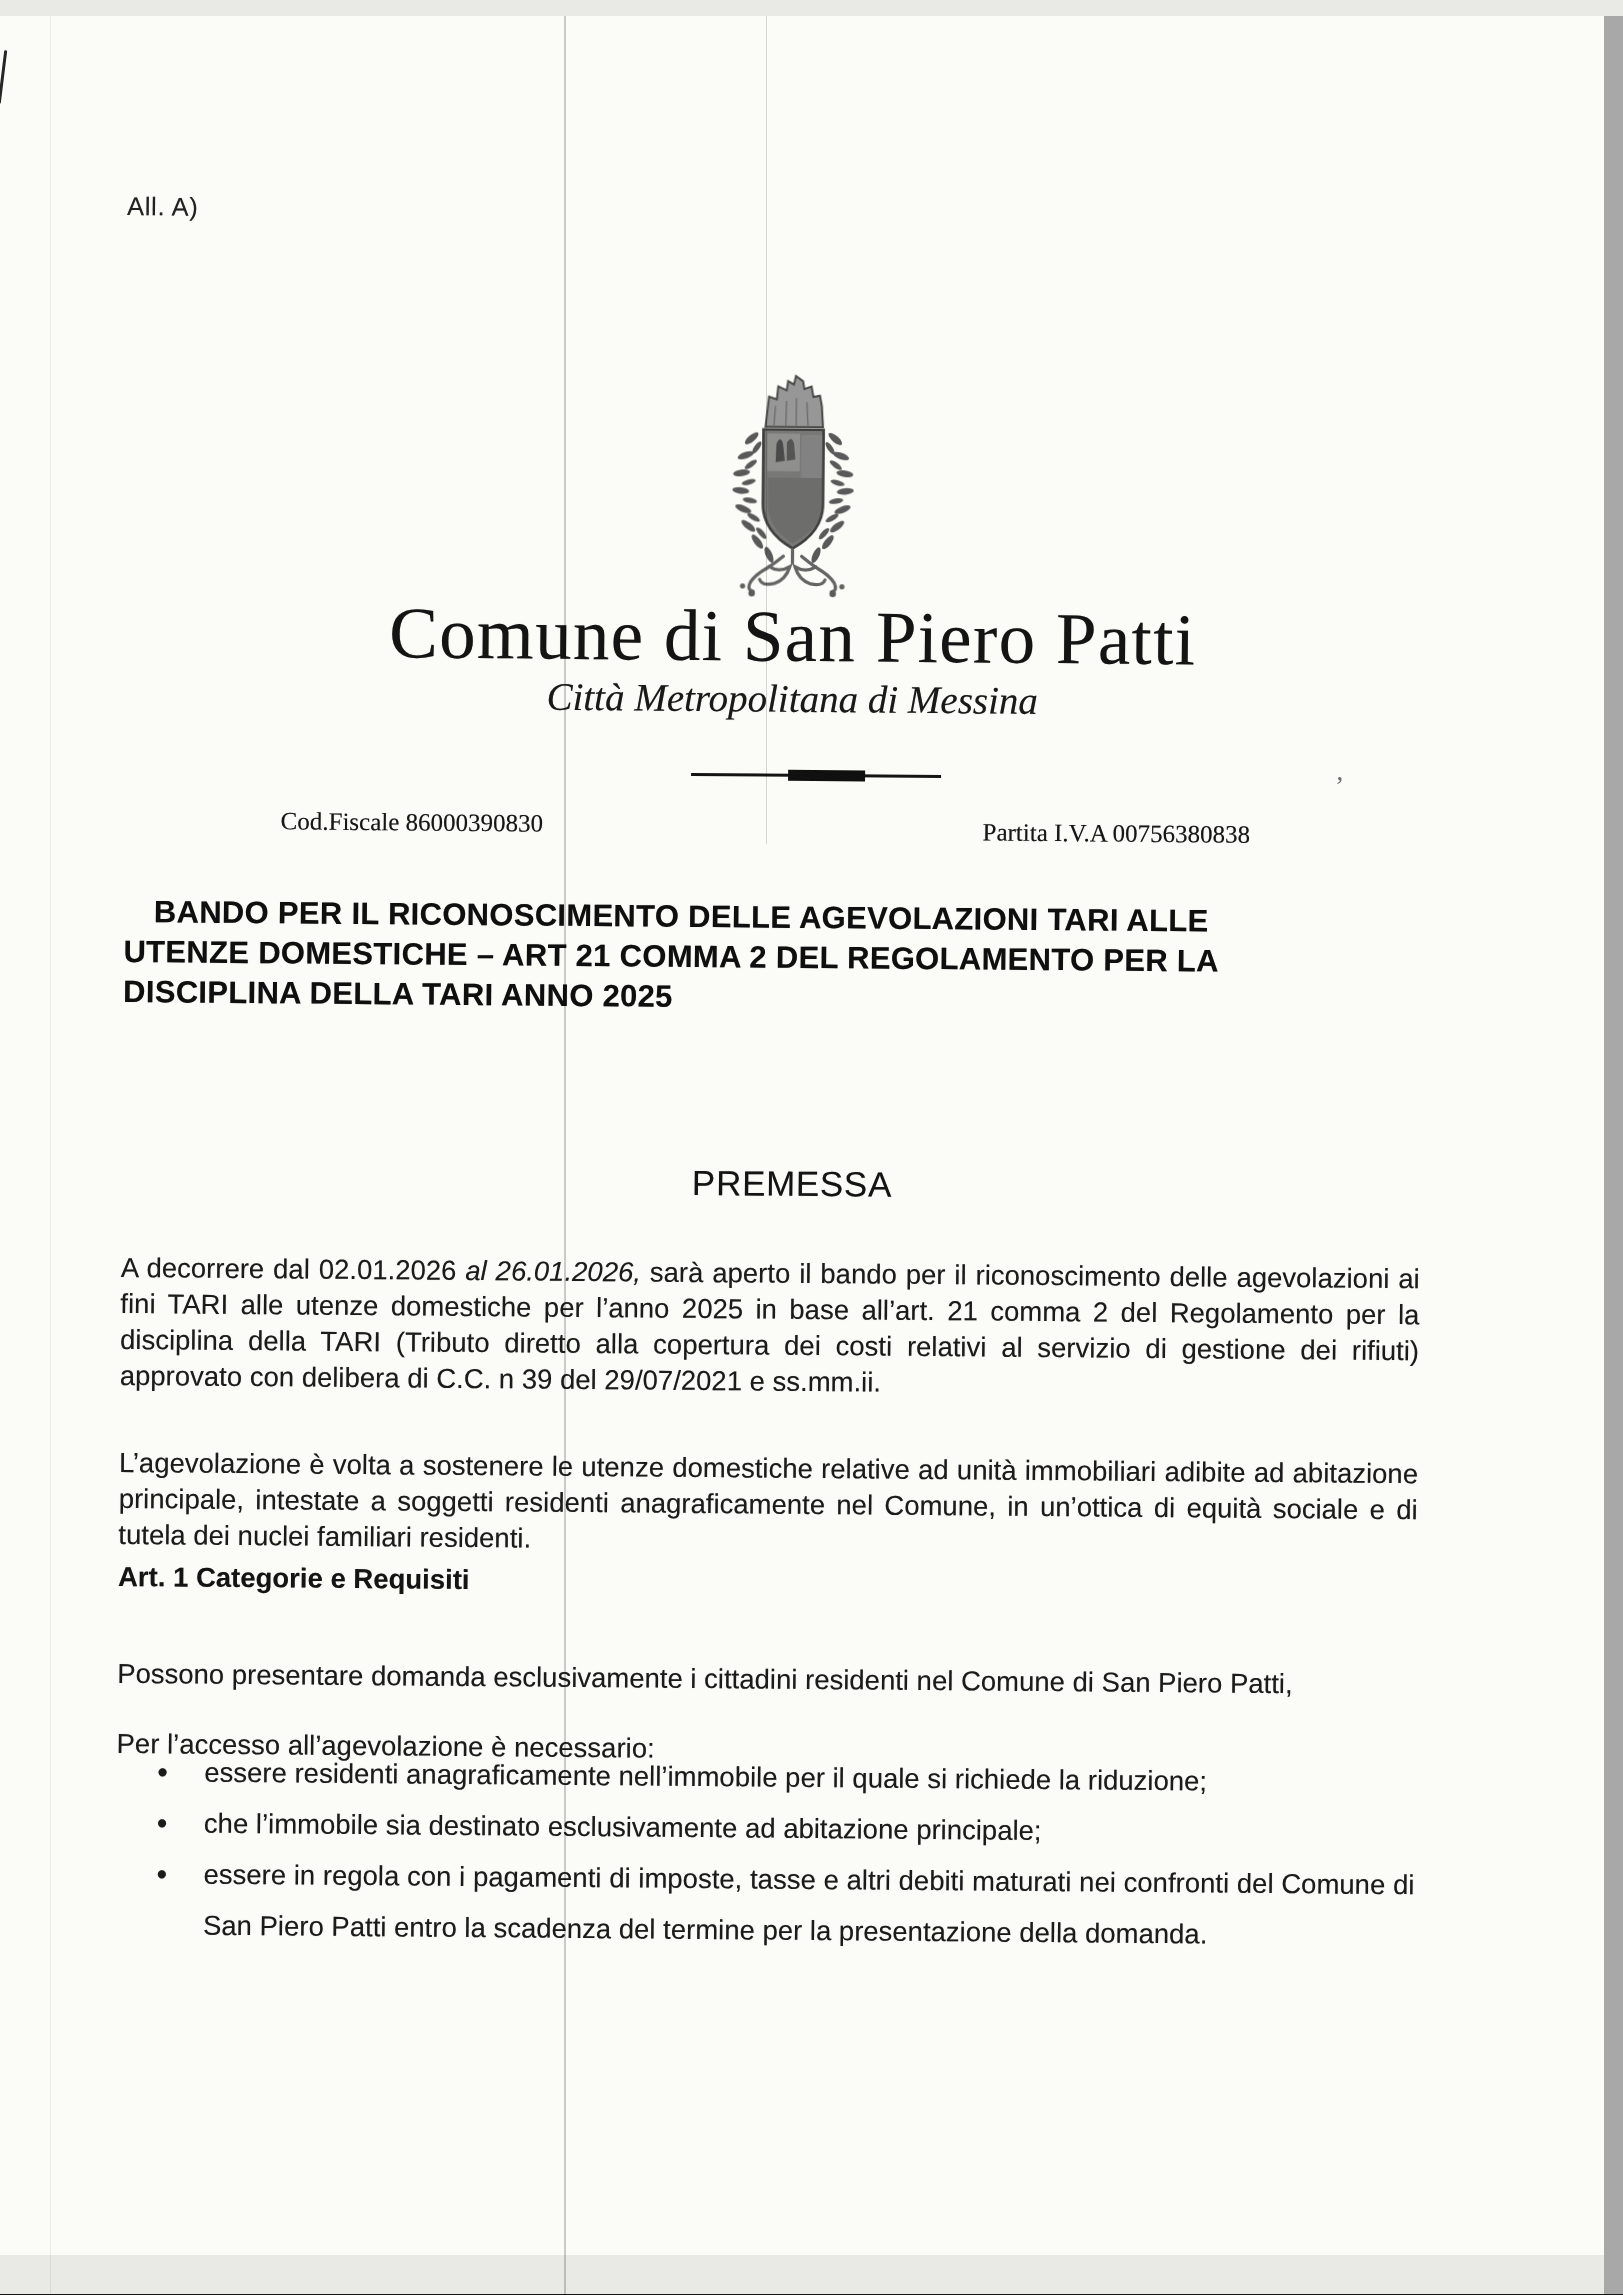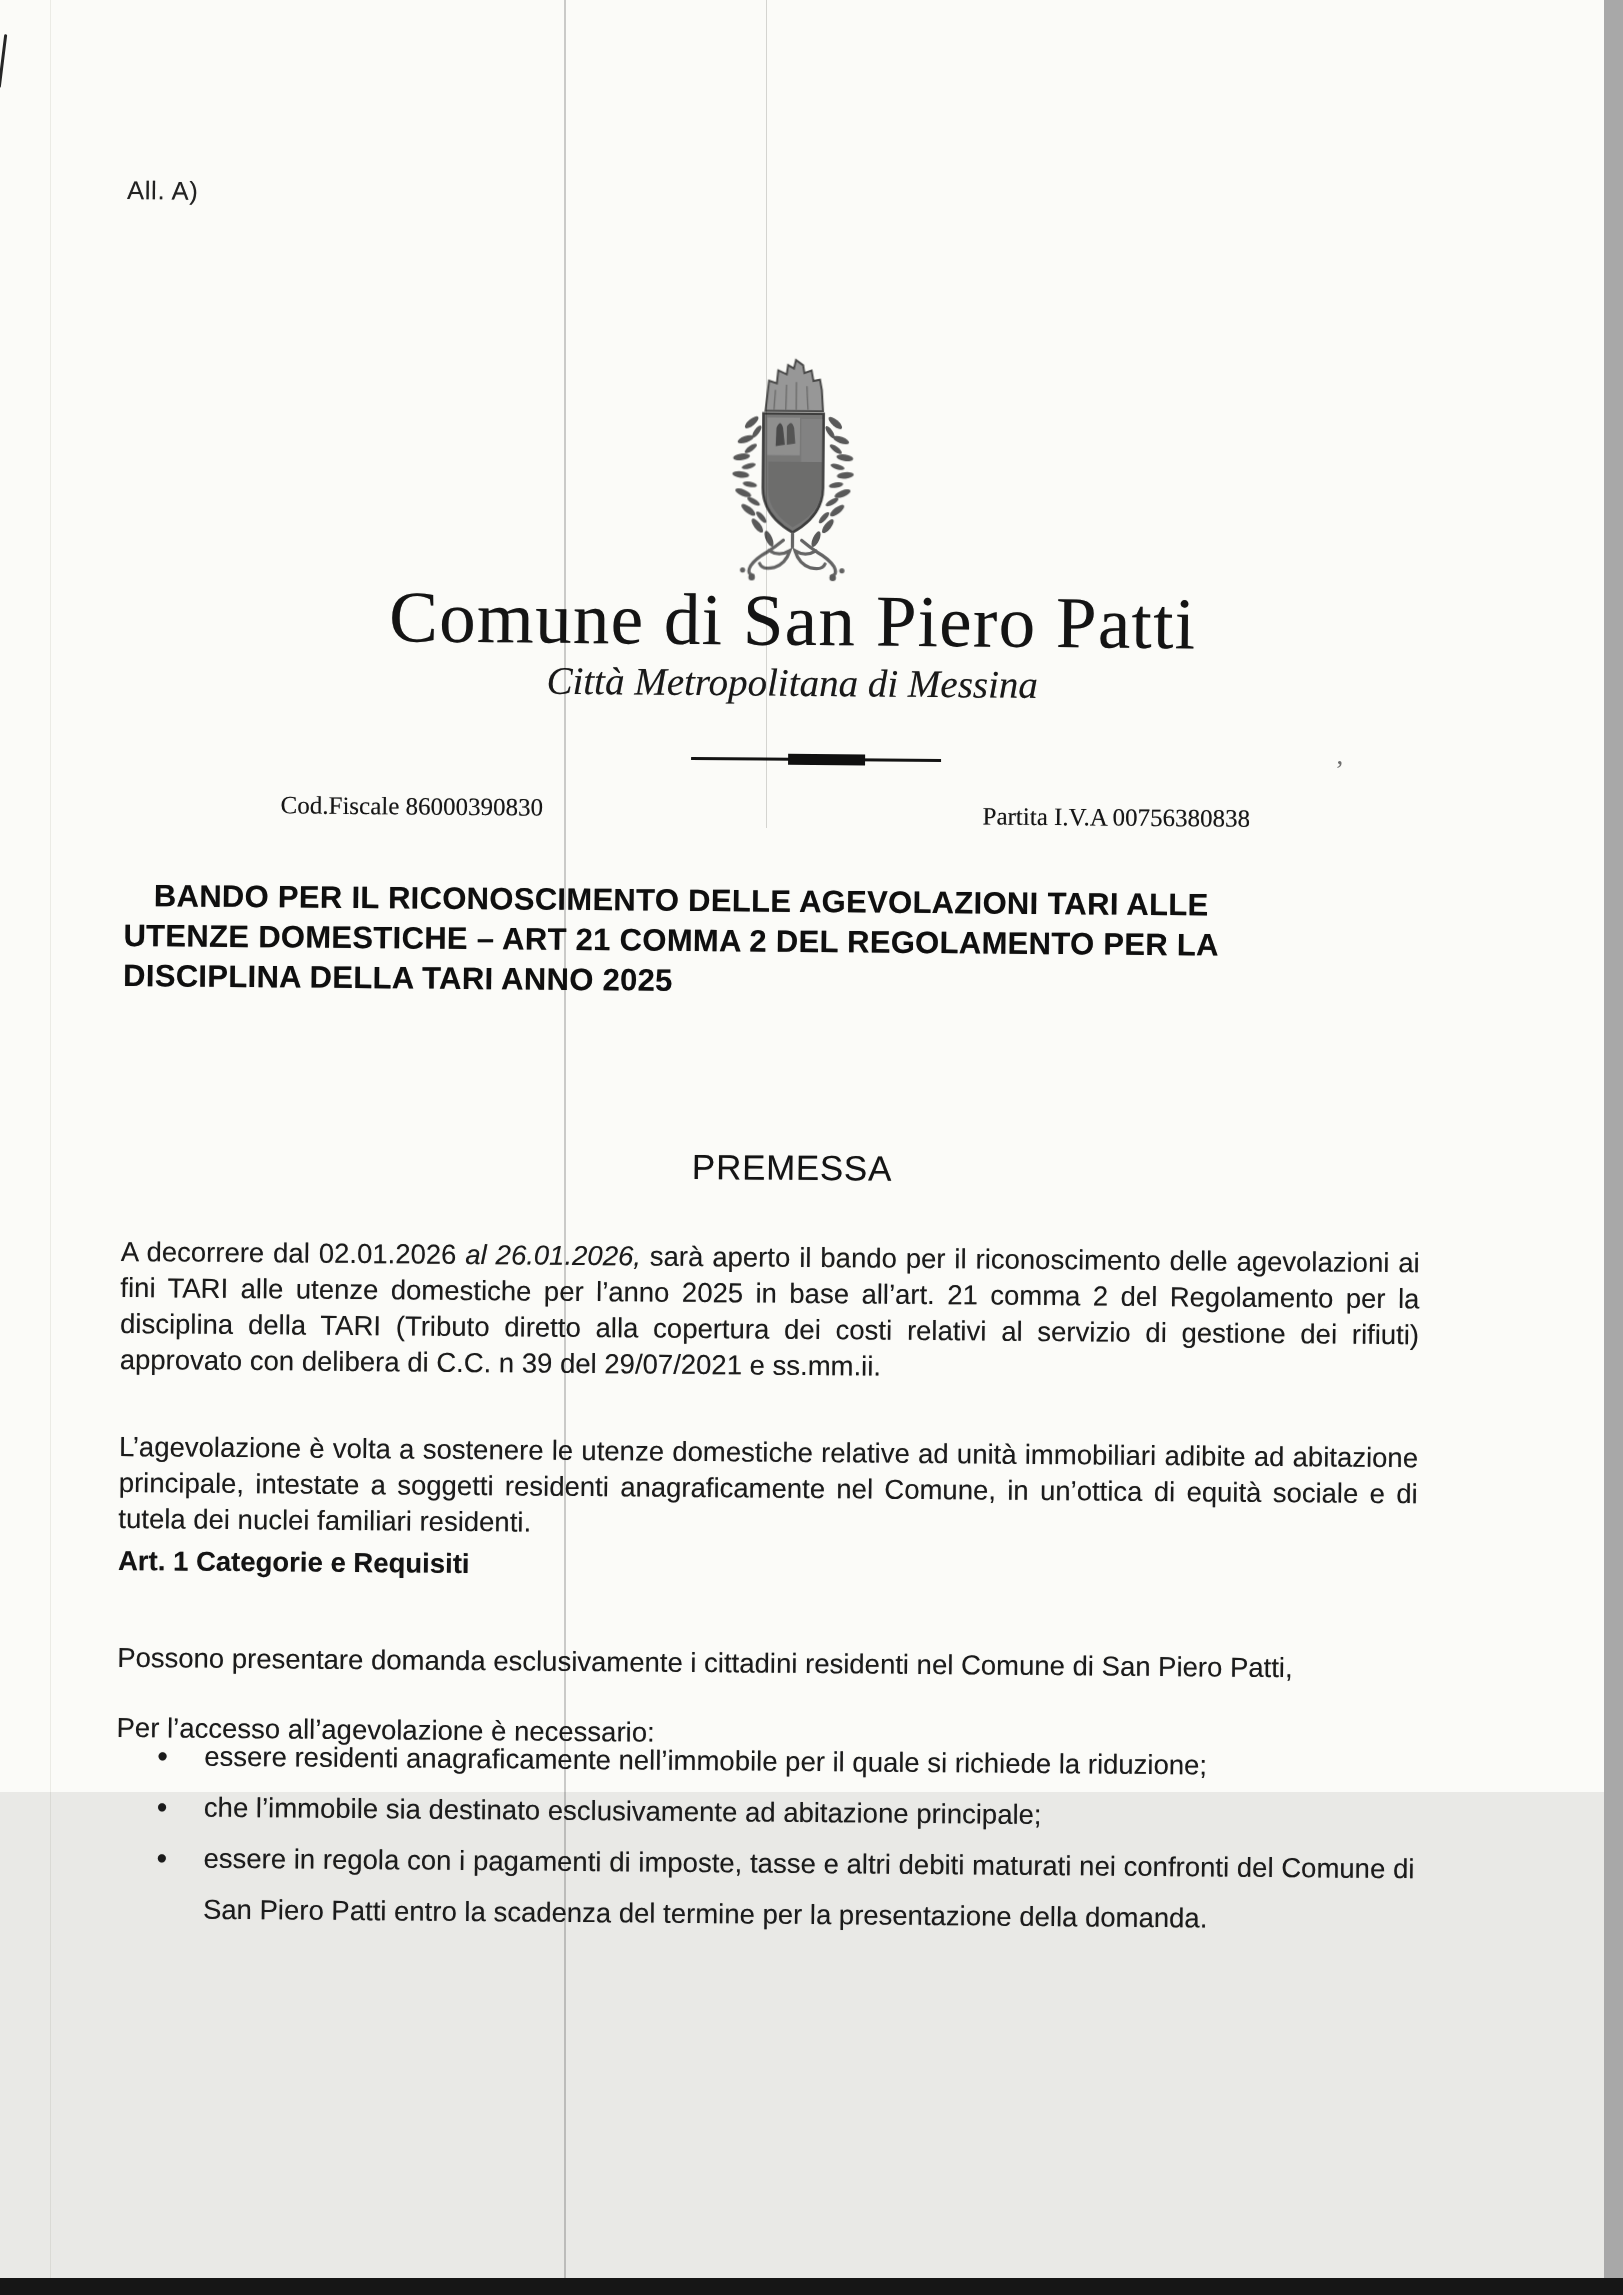--- a/index.html
+++ b/index.html
@@ -2,21 +2,21 @@
 <html style="font-size:10.5px"><head>
 <meta charset="utf-8">
 <style>
   html,body{margin:0;padding:0;}
   body{
     width:1623px;height:2295px;position:relative;overflow:hidden;
     background:#e9e9e6;
     font-family:"Liberation Sans","DejaVu Sans",sans-serif;
   }
   #paper{
-    position:absolute;left:0;top:0;width:1623px;height:1792px;
+    position:absolute;left:0;top:16px;width:1623px;height:2239px;
     background:#fbfbf8;
   }
   
   .scan-right-band{position:absolute;top:0;left:1604px;width:19px;height:2295px;background:#a8a8a8;z-index:6;}
   .scan-bottom-band{position:absolute;left:0;top:2278px;width:1623px;height:17px;background:#161616;z-index:7;}
   .fold-main{position:absolute;left:564px;top:0;width:2px;height:2278px;background:#a5a5a5;opacity:.55;mix-blend-mode:multiply;z-index:5;}
   .fold-secondary{position:absolute;left:766px;top:0;width:1.3px;height:828px;background:#cfcfcc;opacity:.8;mix-blend-mode:multiply;z-index:5;}
   .left-streak{position:absolute;left:50px;top:0;width:1.3px;height:2278px;background:#efefec;mix-blend-mode:multiply;z-index:4;}
   .scratch-top-left{position:absolute;left:0.7px;top:34px;width:3.3px;height:54px;background:#262626;transform:rotate(7deg);border-radius:2px;z-index:6;}
   .stray-mark{position:absolute;left:1335px;top:754px;font-size:27.5px;color:#6e6e6e;z-index:3;font-family:"Liberation Serif",serif;}

